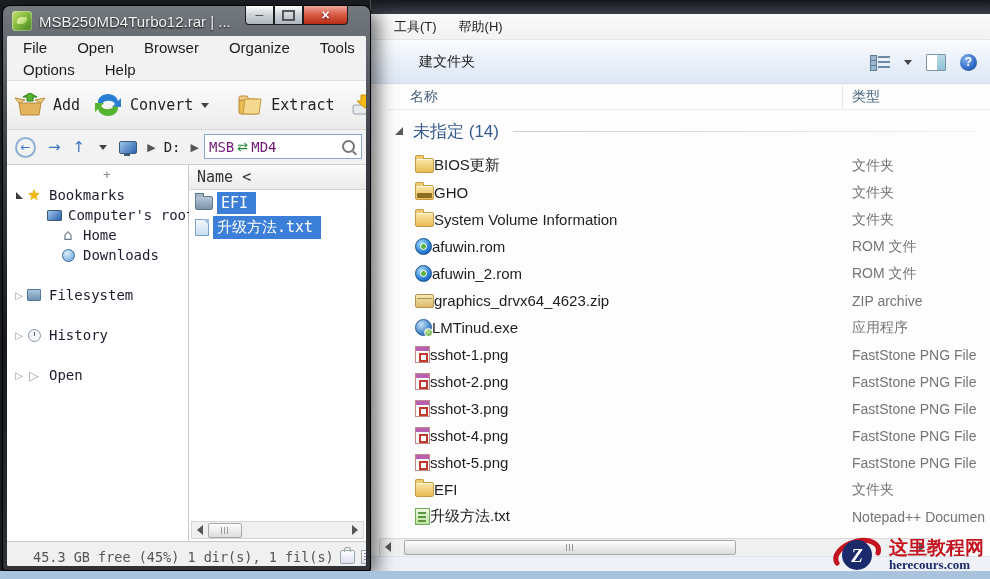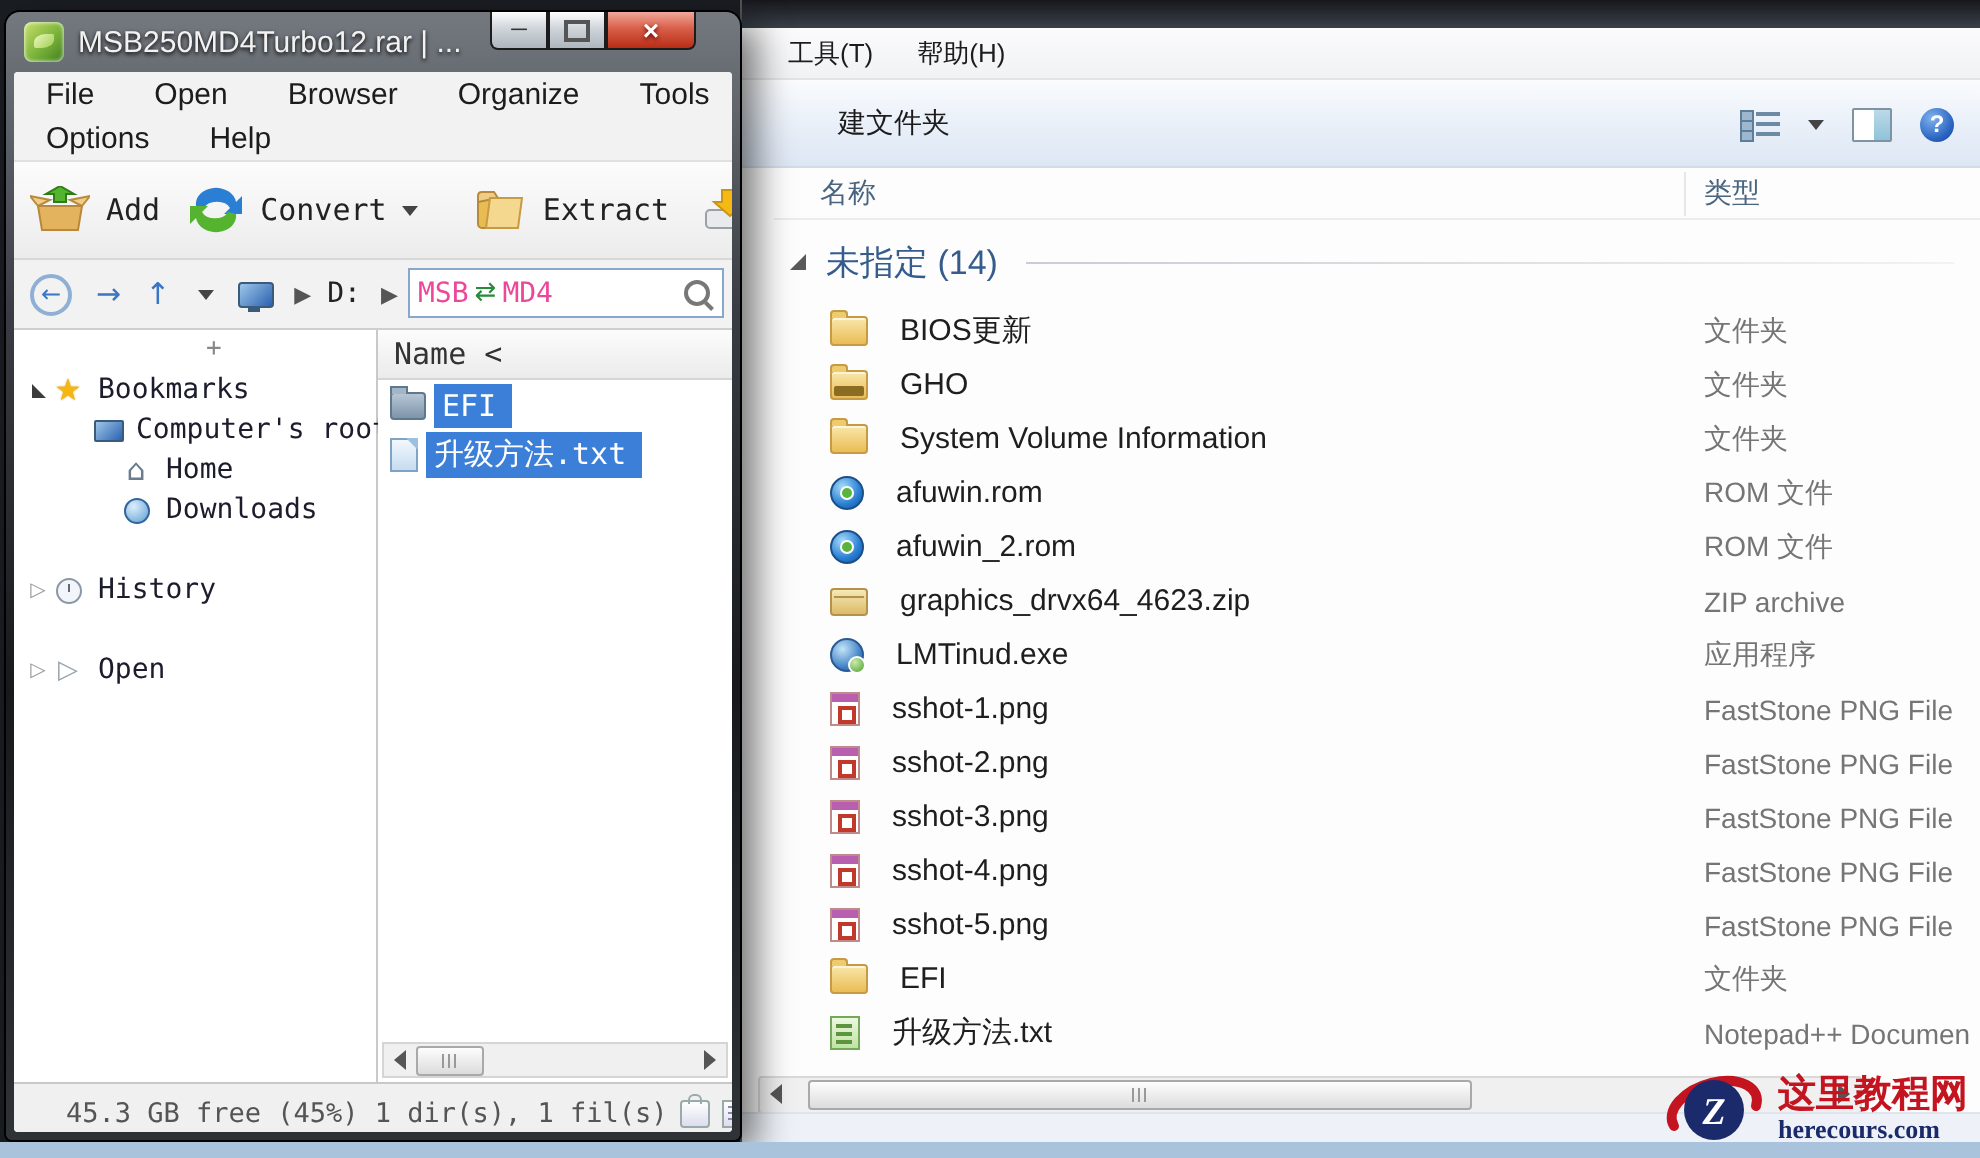--- a/index.html
+++ b/index.html
@@ -33,21 +33,21 @@
   .rw-col{position:absolute;top:0;height:26px;display:flex;align-items:center;font-size:14px;color:#4a657f;}
   .rw-col.name{left:23px;} .rw-col.type{left:465px;}
   .rw-coldiv{position:absolute;left:455px;top:2px;height:22px;width:1px;background:#e4e7ea;}
   .rw-list{position:absolute;left:16px;top:110px;width:100%;height:428px;overflow:hidden;}
   .rw-group{height:30px;margin-top:6px;display:flex;align-items:center;padding-left:8px;}
   .grp-tri{width:0;height:0;border-bottom:8px solid #595959;border-left:8px solid transparent;margin-right:10px;}
   .grp-label{font-size:17px;color:#355c8d;white-space:nowrap;}
   .grp-line{flex:1;height:1px;margin:0 30px 0 14px;background:linear-gradient(to right,#c9cdd4,#f2f2f2);}
   .rw-rows{margin-top:6px;}
   .frow{height:27px;display:flex;align-items:center;position:relative;padding-left:28px;}
-  .fname{font-size:15px;color:#1e1e1e;margin-left:16px;white-space:nowrap;}
+  .fname{font-size:15px;color:#1e1e1e;margin-left:0;white-space:nowrap;}
   .ftype{position:absolute;left:465px;font-size:14px;color:#757575;white-space:nowrap;}
   .rw-hscroll{position:absolute;left:8px;top:538px;width:550px;height:17px;background:#f0f0f0;
               border:1px solid #d9d9d9;border-radius:2px;}
   .rw-bottom{position:absolute;left:0;top:556px;width:100%;height:23px;background:#eef2f8;border-top:1px solid #dfe5ec;}
 
   
   .fi{width:17px;height:13px;position:relative;display:inline-block;flex:none;}
   .fi.folder{background:linear-gradient(180deg,#f9e7a9,#eabc55);border:1px solid #c79b43;border-radius:2px;box-shadow:inset 0 1px 0 rgba(255,255,255,.6);}
   .fi.folder::before{content:"";position:absolute;top:-4px;left:-1px;width:7px;height:3px;background:#eecb6c;border:1px solid #c79b43;border-bottom:none;border-radius:2px 2px 0 0;}
   .fi.gho::after{content:"";position:absolute;left:1px;right:1px;bottom:1px;height:5px;background:#8a6d22;border-radius:1px;}
@@ -106,21 +106,21 @@
   .pz-navbar{height:34px;display:flex;align-items:center;background:#f2f2f2;border-bottom:1px solid #cfcfcf;position:relative;}
   .navglyph{font-size:15px;color:#3a76c4;font-family:"DejaVu Sans",sans-serif;}
   .nav-back{width:21px;height:21px;border:2px solid #8fb0d4;border-radius:50%;display:flex;align-items:center;justify-content:center;margin-left:8px;box-sizing:border-box;font-size:12px;}
   .nav-plain{margin-left:12px;}
   .bc-sep{font-size:11px;color:#555;margin-left:10px;font-family:"DejaVu Sans",sans-serif;}
   .bc-item{font-size:14px;color:#222;margin-left:8px;font-family:"DejaVu Sans Mono",monospace;}
   .mini-monitor{width:16px;height:11px;border:1px solid #3b5b7b;border-radius:2px;background:linear-gradient(135deg,#9fc6ea,#2a62b0);margin-left:12px;position:relative;}
   .mini-monitor::after{content:"";position:absolute;left:4px;bottom:-3px;width:6px;height:2px;background:#3b5b7b;}
   .pz-search{position:absolute;right:4px;top:4px;width:158px;height:25px;background:#fff;border:1px solid #88a7cc;
              display:flex;align-items:center;padding:0 4px;box-sizing:border-box;gap:3px;}
-  .pz-search .q{font-size:14px;color:#ec4899;font-family:"DejaVu Sans Mono",monospace;}
+  .pz-search .q{font-size:14px;color:#701a75;font-family:"DejaVu Sans Mono",monospace;}
   .sync-glyph{color:#2a8a3c;font-size:13px;font-family:"DejaVu Sans",sans-serif;}
   .magnifier{width:9px;height:9px;border:2px solid #777;border-radius:50%;position:relative;margin-left:auto;margin-right:2px;}
   .magnifier::after{content:"";position:absolute;right:-4px;bottom:-3px;width:5px;height:2px;background:#777;transform:rotate(45deg);}
   .pz-main{display:flex;height:376px;position:relative;}
   .pz-sidebar{width:182px;background:#fff;border-right:1px solid #c9c9c9;position:relative;padding-top:20px;box-sizing:border-box;}
   .pz-plus{position:absolute;top:2px;left:96px;color:#888;font-size:13px;font-family:"DejaVu Sans Mono",monospace;}
   .trow{height:20px;display:flex;align-items:center;}
   .trow.ind0{padding-left:6px;} .trow.ind1{padding-left:40px;} .trow.gap{margin-top:20px;}
   .tlabel{font-size:14px;color:#1c1c2c;font-family:"DejaVu Sans Mono",monospace;margin-left:6px;white-space:nowrap;}
   .exp{width:12px;display:flex;justify-content:center;font-family:"DejaVu Sans",sans-serif;}
@@ -392,20 +392,25 @@
                 <span class="ti home"></span>
                 <span class="tlabel">Home</span>
               </div>
 
               <div class="trow ind1">
                 <span class="exp exp-none"></span>
                 <span class="ti globe"></span>
                 <span class="tlabel">Downloads</span>
               </div>
 
+              <div class="trow ind0 gap">
+                <span class="exp exp-closed"></span>
+                <span class="ti fsys"></span>
+                <span class="tlabel">Filesystem</span>
+              </div>
 
               <div class="trow ind0 gap">
                 <span class="exp exp-closed"></span>
                 <span class="ti clock"></span>
                 <span class="tlabel">History</span>
               </div>
 
               <div class="trow ind0 gap">
                 <span class="exp exp-closed"></span>
                 <span class="ti play"></span>

